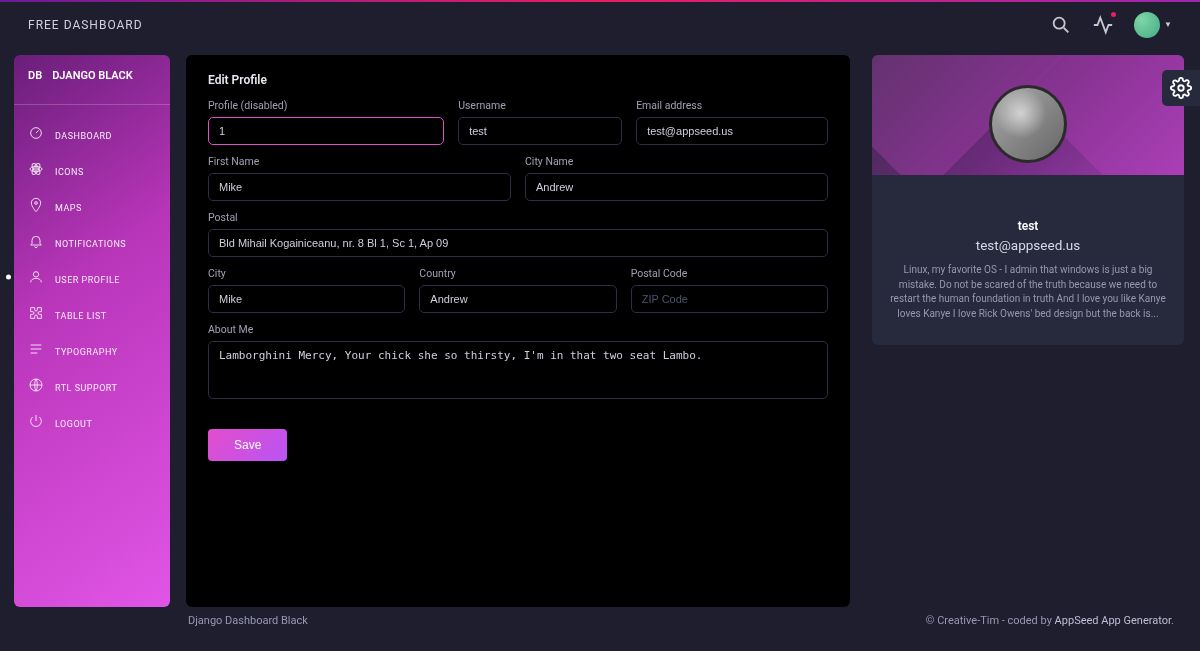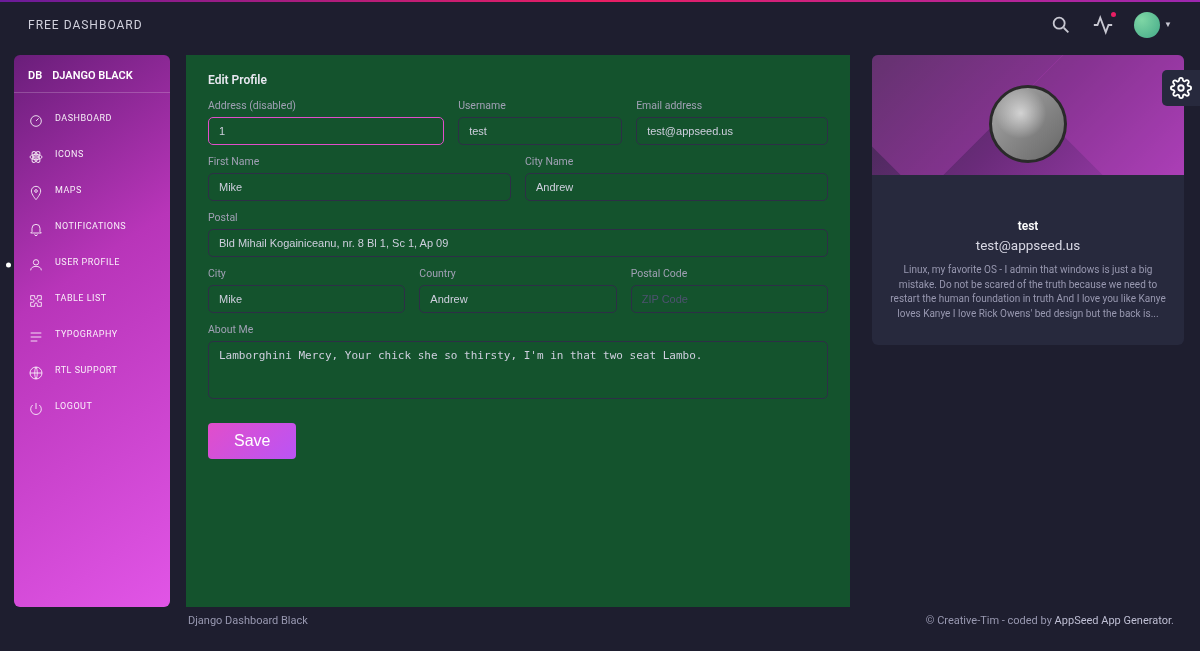--- a/index.html
+++ b/index.html
@@ -9,39 +9,39 @@
 .header-title{font-size:12px;letter-spacing:1px;color:#d0d0dc;text-transform:uppercase}
 .header-right{display:flex;align-items:center;gap:20px}
 .icon-btn{width:22px;height:22px;display:flex;align-items:center;justify-content:center;cursor:pointer;color:#c8c8d2}
 .pulse{position:relative}
 .pulse::after{content:"";position:absolute;top:-2px;right:-2px;width:5px;height:5px;background:#e91e63;border-radius:50%}
 .avatar-sm{width:26px;height:26px;border-radius:50%;background:radial-gradient(circle at 30% 30%,#7ed6a5,#4a8)}
 .avatar-drop{display:flex;align-items:center;gap:4px;cursor:pointer}
 .caret{font-size:8px;color:#c8c8d2}
 .main{display:flex;height:560px}
 .sidebar{width:156px;margin:8px 0 0 14px;background:linear-gradient(145deg,#6a1e7a 0%,#b835b9 40%,#e155e6 100%);border-radius:6px;padding:14px 0;color:#fff}
-.sb-head{padding:0 14px 10px;border-bottom:1px solid rgba(255,255,255,.2);margin-bottom:10px}
+.sb-head{padding:0 14px 22px;border-bottom:1px solid rgba(255,255,255,.2);margin-bottom:10px}
 .sb-head-row{display:flex;align-items:center;gap:10px;font-size:11px;font-weight:600}
 .sb-db{font-size:11px;font-weight:600}
-.sb-item{display:flex;align-items:flex-start;gap:11px;padding:10px 14px;font-size:9px;letter-spacing:.5px;cursor:pointer;text-transform:uppercase;color:rgba(255,255,255,.92)}
+.sb-item{display:flex;align-items:flex-end;gap:11px;padding:10px 14px;font-size:9px;letter-spacing:.5px;cursor:pointer;text-transform:uppercase;color:rgba(255,255,255,.92)}
 .sb-item.active{position:relative}
 .sb-item.active::before{content:"";position:absolute;left:-8px;top:50%;transform:translateY(-50%);width:5px;height:5px;background:#fff;border-radius:50%}
 .sb-icon{width:16px;height:16px;opacity:.9;flex-shrink:0}
 .content{flex:1;padding:8px 16px 0 16px;display:flex;gap:22px}
-.card{background:#14532d;border-radius:0}
+.card{background:#000000;border-radius:6px}
 .form-card{flex:1;padding:18px 22px}
 .card-title{font-size:12px;font-weight:600;color:#e8e8f0;margin-bottom:12px}
 .row{display:flex;gap:14px;margin-bottom:10px}
 .fg{flex:1;display:flex;flex-direction:column}
 .fg label{font-size:10.5px;color:#a0a0b4;margin-bottom:5px}
 .fg input,.fg textarea{background:transparent;border:1px solid #2d2f46;border-radius:5px;padding:7px 10px;font-size:11px;color:#cfcfde;outline:none}
 .fg input.active{border-color:#e14eca}
 .fg textarea{resize:none;height:58px}
 .fg input::placeholder{color:#4e5270}
-.save-btn{background:linear-gradient(135deg,#e14eca,#ba54f5);border:none;color:#fff;padding:9px 26px;border-radius:4px;font-size:16px;cursor:pointer;margin-top:14px}
+.save-btn{background:linear-gradient(135deg,#e14eca,#ba54f5);border:none;color:#fff;padding:9px 26px;border-radius:4px;font-size:12px;cursor:pointer;margin-top:20px}
 .profile-card{width:312px;background:#27293d;border-radius:6px;position:relative;overflow:hidden;height:290px}
 .profile-bg{height:120px;background:linear-gradient(135deg,#3a2a4a,#6a2b7a,#a03cb0);position:relative;overflow:hidden}
 .profile-bg::before,.profile-bg::after{content:"";position:absolute;width:200px;height:200px;background:rgba(200,70,200,.3);transform:rotate(45deg)}
 .profile-bg::before{top:-100px;left:-50px}
 .profile-bg::after{top:-60px;right:-80px}
 .avatar-lg{width:78px;height:78px;border-radius:50%;background:#888;position:absolute;top:30px;left:50%;transform:translateX(-50%);border:3px solid #27293d;filter:grayscale(100%);background:linear-gradient(135deg,#aaa,#666)}
 .avatar-lg::after{content:"";position:absolute;inset:0;border-radius:50%;background:radial-gradient(circle at 40% 35%,rgba(255,255,255,.6),transparent 40%)}
 .profile-body{padding:44px 16px 14px;text-align:center}
 .profile-name{font-size:12px;font-weight:600;margin-bottom:4px}
 .profile-email{font-size:13.5px;color:#d8d8e4;margin-bottom:10px}
@@ -151,21 +151,21 @@
           <span>LOGOUT</span>
         </div>
       </div>
   </div>
 
   <div class="content">
     <div class="card form-card">
       <div class="card-title">Edit Profile</div>
       <div class="row">
         <div class="fg" style="flex:1.6">
-          <label>Address (disabled)</label>
+          <label>Profile (disabled)</label>
           <input class="active" disabled="" value="1" style="">
         </div>
         <div class="fg">
           <label>Username</label>
           <input value="test" style="">
         </div>
         <div class="fg" style="flex:1.3">
           <label>Email address</label>
           <input value="test@appseed.us" style="">
         </div>

